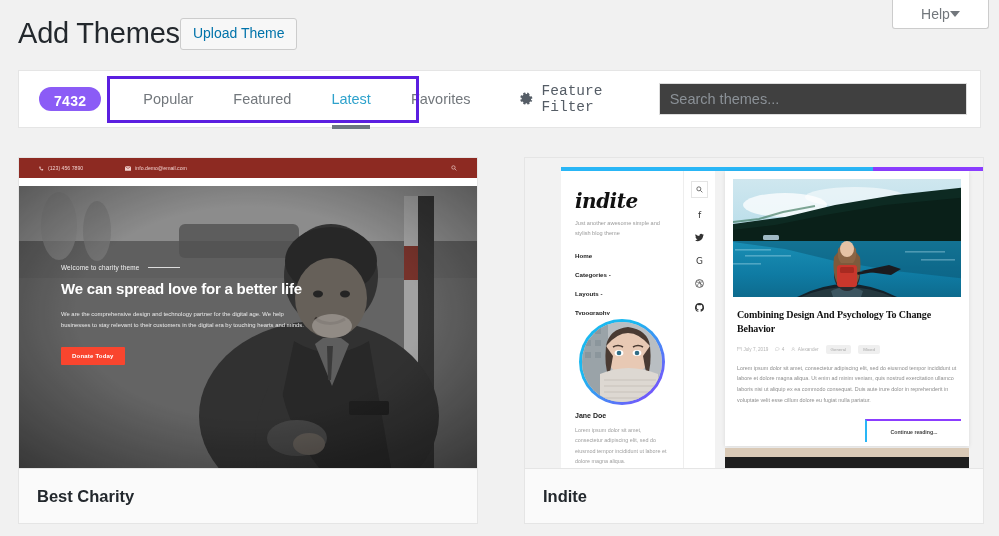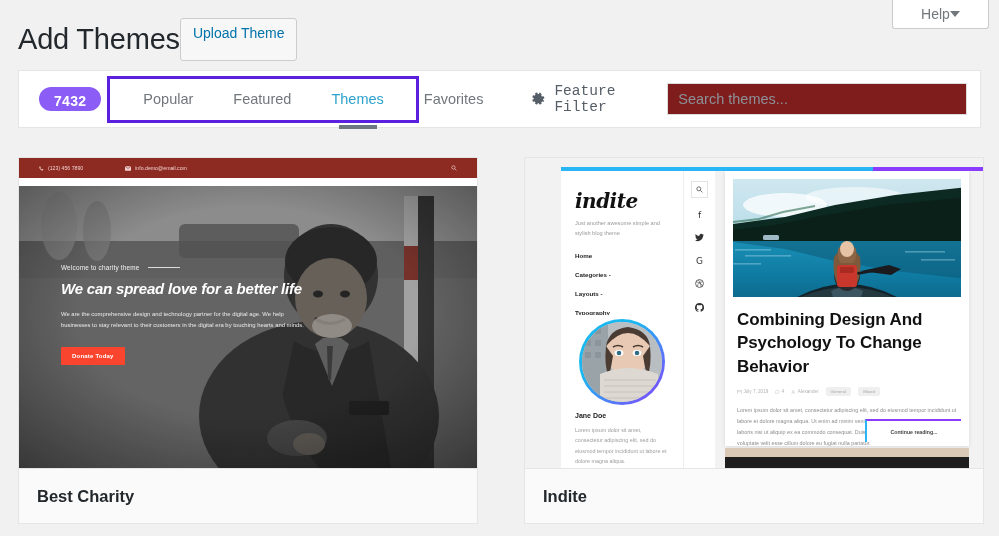--- a/index.html
+++ b/index.html
@@ -35,21 +35,21 @@
     position: absolute; left: 18px; top: 18px;
     display: flex; align-items: center; gap: 0;
   }
   .page-title {
     font-size: 29px; font-weight: 400; color: #23282d;
     letter-spacing: -0.2px; line-height: 1;
   }
   .upload-btn {
     border: 1px solid #ccc; background: #f7f7f7;
     color: #0073aa; font-size: 14px;
-    padding: 6px 12px 18px; border-radius: 3px;
+    padding: 6px 12px 7px; border-radius: 3px;
     cursor: pointer; line-height: 1.2;
   }
 
   
   .filter-bar {
     position: absolute; left: 18px; top: 70px;
     width: 963px; height: 58px;
     background: #fff; border: 1px solid #e5e5e5;
     display: flex; align-items: center;
   }
@@ -85,21 +85,21 @@
   }
   .feature-filter {
     display: flex; align-items: center; gap: 8px;
     margin-left: 28px; cursor: pointer;
     font-size: 14.5px; color: #555d66; font-family: Liberation Mono, monospace;
   }
   .gear-icon { display: block; }
   .search-box {
     margin-left: auto; margin-right: 13px;
     width: 318px; height: 32px;
-    border: 1px solid #ddd; background: #7f1d1d;
+    border: 1px solid #ddd; background: #404040;
     display: flex; align-items: center;
     padding: 0 10px;
     font-size: 14.5px; color: #8b9197;
   }
 
   
   .theme-grid {
     position: absolute; left: 18px; top: 157px;
     display: flex; gap: 46px;
   }
@@ -158,21 +158,21 @@
     width: 245px; color: #fff;
   }
   .bc-eyebrow {
     font-size: 6.4px; letter-spacing: 0.2px;
     display: flex; align-items: center; gap: 8px;
     margin-bottom: 8px; color: #f2f2f2;
   }
   .bc-eyebrow .rule { width: 32px; height: 1px; background: #ddd; display: block; }
   .bc-h1 {
     font-size: 15px; font-weight: bold; line-height: 1.32;
-    margin-bottom: 10px; letter-spacing: -0.2px; font-style: italic;
+    margin-bottom: 10px; letter-spacing: -0.2px;
   }
   .bc-p {
     font-size: 5.9px; line-height: 1.85; color: #eaeaea;
     margin-bottom: 13px;
   }
   .bc-btn {
     display: inline-block; background: #f9452e; color: #fff;
     font-size: 6px; font-weight: bold;
     padding: 6px 11px; letter-spacing: 0.2px;
     border-radius: 1px; cursor: pointer;
@@ -242,22 +242,22 @@
     position: absolute; left: 200px; top: 13px; right: 14px; bottom: 22px;
     background: #fff;
     box-shadow: 0 1px 4px rgba(0,0,0,0.10);
     padding: 8px;
   }
   .in-hero-img {
     width: 100%; height: 118px; overflow: hidden; position: relative;
     background: #9fd8e8;
   }
   .in-title {
-    font-size: 17px; font-weight: bold; color: #111;
-    line-height: 1.38; margin: 11px 4px 0 4px; letter-spacing: -0.1px;
+    font-size: 10px; font-weight: bold; color: #111;
+    line-height: 1.38; margin: 11px 4px 0 4px; letter-spacing: -0.1px; font-family: Liberation Serif, serif;
   }
   .in-meta {
     display: flex; align-items: center; gap: 7px;
     margin: 9px 4px 0 4px;
     font-size: 4.6px; color: #b3b3b3;
   }
   .in-meta .mi { display: flex; align-items: center; gap: 2px; }
   .in-tag {
     background: #efefef; color: #a8a8a8;
     padding: 2px 5px; border-radius: 2px; font-size: 4.4px;
@@ -292,21 +292,21 @@
   <span class="page-title">Add Themes</span>
   <span class="upload-btn">Upload Theme</span>
 </div>
 
 <div class="filter-bar">
   <span class="count-badge">7432</span>
 
   <div class="tabs">
     <div class="tab">Popular</div>
     <div class="tab">Featured</div>
-    <div class="tab active">Themes</div>
+    <div class="tab active">Latest</div>
     <div class="tab">Favorites</div>
   </div>
   <div class="tabs-highlight"></div>
 
   <div class="feature-filter">
     <span>
       <svg class="gear-icon" width="15" height="15" viewBox="0 0 16 16">
         <path fill="#555d66" d="M8 5.2a2.8 2.8 0 100 5.6 2.8 2.8 0 000-5.6zm0 4.2a1.4 1.4 0 110-2.8 1.4 1.4 0 010 2.8z"></path>
         <path fill="#555d66" d="M14 9.1l-1.2-.5c.05-.37.05-.83 0-1.2l1.2-.5a.5.5 0 00.27-.62l-.6-1.45a.5.5 0 00-.6-.29l-1.25.35a5.3 5.3 0 00-.85-.85l.35-1.25a.5.5 0 00-.29-.6L9.58.59a.5.5 0 00-.62.27L8.46 2.06c-.37-.05-.83-.05-1.2 0L6.76.86a.5.5 0 00-.62-.27L4.69 1.19a.5.5 0 00-.29.6l.35 1.25c-.32.25-.6.53-.85.85l-1.25-.35a.5.5 0 00-.6.29l-.6 1.45a.5.5 0 00.27.62l1.2.5c-.05.37-.05.83 0 1.2l-1.2.5a.5.5 0 00-.27.62l.6 1.45a.5.5 0 00.6.29l1.25-.35c.25.32.53.6.85.85l-.35 1.25a.5.5 0 00.29.6l1.45.6a.5.5 0 00.62-.27l.5-1.2c.37.05.83.05 1.2 0l.5 1.2a.5.5 0 00.62.27l1.45-.6a.5.5 0 00.29-.6l-.35-1.25c.32-.25.6-.53.85-.85l1.25.35a.5.5 0 00.6-.29l.6-1.45A.5.5 0 0014 9.1z"></path>
       </svg>

